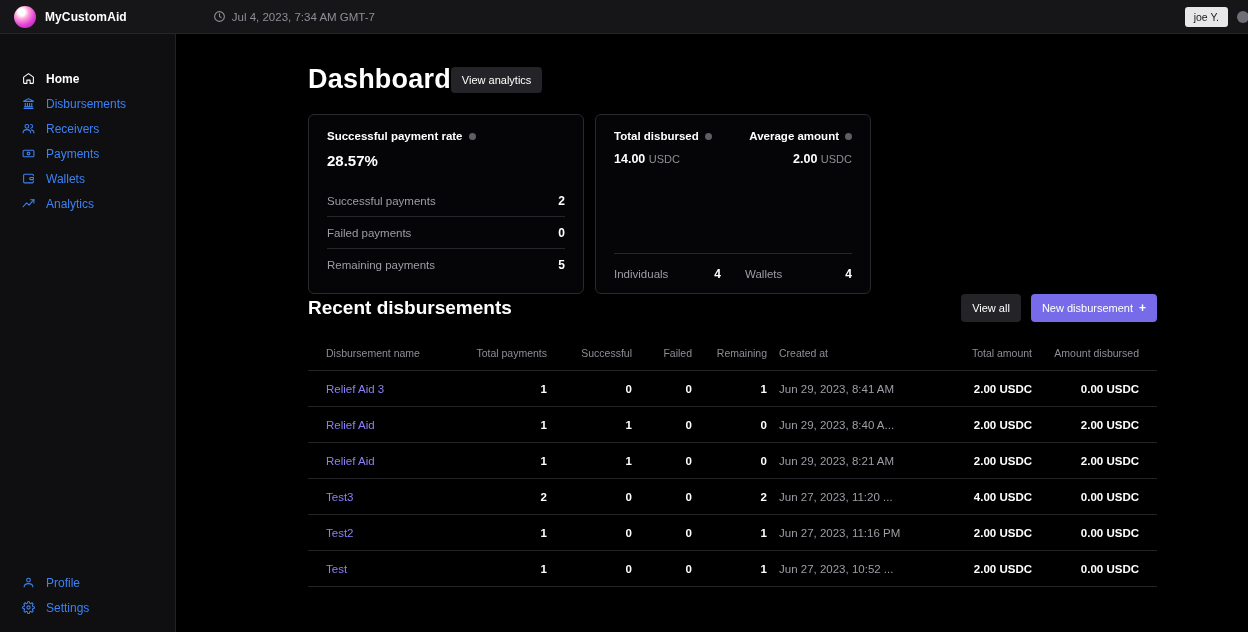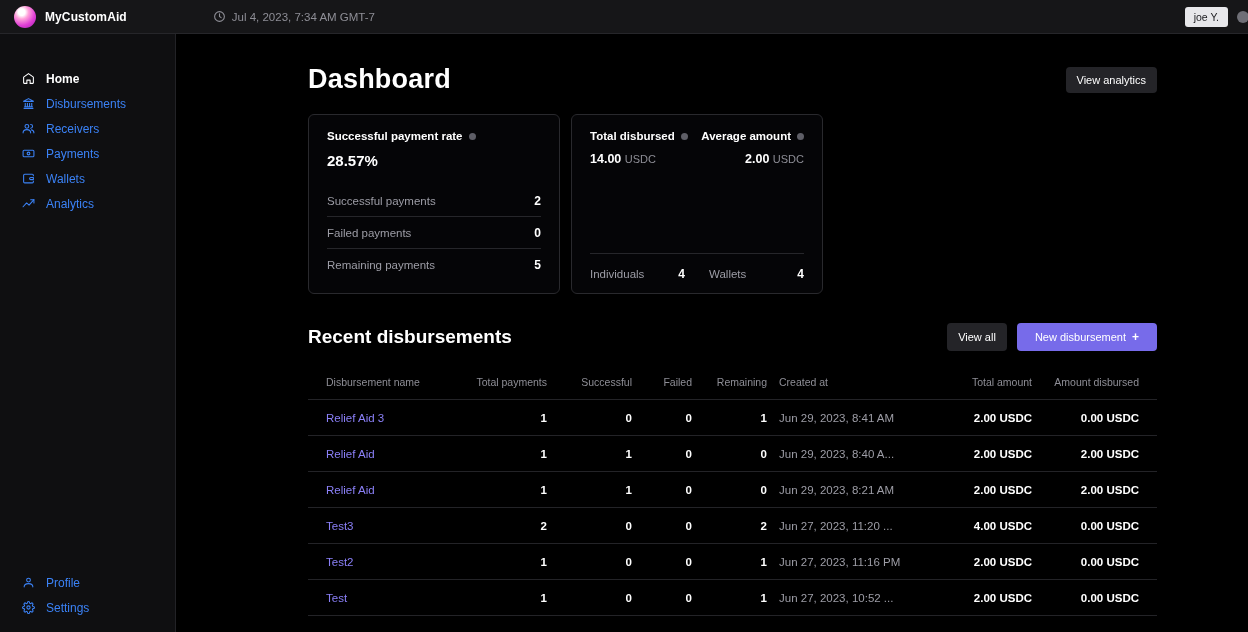--- a/index.html
+++ b/index.html
@@ -19,48 +19,48 @@
   
   .sidebar { position:fixed; top:34px; left:0; bottom:0; width:176px; background:#0f0f11; border-right:1px solid #222226; display:flex; flex-direction:column; padding:32px 0 8px; z-index:10; }
   .nav-item { display:flex; align-items:center; gap:11px; padding:0 22px; height:25px; font-size:12px; color:#3b82f6; cursor:pointer; }
   .nav-item svg { width:13px; height:13px; flex:none; stroke:currentColor; }
   .nav-item.active { color:#ffffff; font-weight:700; }
   .sidebar-footer { margin-top:auto; padding-bottom:4px; }
 
   
   .main { position:fixed; top:34px; left:176px; right:0; bottom:0; background:#000; overflow:hidden; }
   .container { width:849px; margin-left:132px; padding-top:30px; }
-  .page-header { display:flex; justify-content:space-between; align-items:center; }
+  .page-header { display:flex; justify-content:flex-start; align-items:center; }
   .page-title { font-size:27px; font-weight:700; letter-spacing:.2px; }
   .btn-dark { background:#242428; color:#fff; font-size:11px; font-weight:500; border:none; border-radius:4px; padding:7px 11px; cursor:pointer; }
-  .btn-purple { background:#776bea; color:#fff; font-size:11px; font-weight:500; border:none; border-radius:4px; padding:7px 18px; cursor:pointer; display:flex; align-items:center; gap:6px; }
+  .btn-purple { background:#776bea; color:#fff; font-size:11px; font-weight:500; border:none; border-radius:4px; padding:7px 11px; cursor:pointer; display:flex; align-items:center; gap:6px; }
   .btn-purple .plus { font-size:12px; font-weight:700; }
 
   
   .cards { display:flex; gap:11px; margin-top:19px; }
-  .card { width:252px; height:180px; background:#050507; border:1px solid #29292d; border-radius:6px; padding:15px 18px 12px; display:flex; flex-direction:column; }
+  .card { width:276px; height:180px; background:#050507; border:1px solid #29292d; border-radius:6px; padding:15px 18px 12px; display:flex; flex-direction:column; }
   .card-title { font-size:11.5px; font-weight:700; display:flex; align-items:center; gap:6px; }
   .info-dot { width:7px; height:7px; border-radius:50%; background:#5e5e66; display:inline-block; flex:none; }
   .big-value { font-size:15px; font-weight:700; margin-top:10px; }
   .stat-rows { margin-top:auto; }
   .stat-row { display:flex; justify-content:space-between; align-items:center; height:32px; font-size:11.5px; color:#9d9da6; }
   .stat-row:not(:last-child) { border-bottom:1px solid #26262a; }
   .stat-row .val { color:#fff; font-weight:700; font-size:12px; }
 
   .card2-top { display:flex; justify-content:space-between; }
   .metric.right { text-align:right; }
   .metric.right .card-title { justify-content:flex-end; }
   .metric-value { margin-top:10px; font-size:12.5px; font-weight:700; }
   .metric-value .unit { color:#8e8e96; font-weight:400; font-size:11px; }
   .card2-footer { margin-top:auto; border-top:1px solid #26262a; padding-top:13px; display:flex; gap:24px; }
   .pair { flex:1; display:flex; justify-content:space-between; align-items:center; font-size:11.5px; color:#9d9da6; }
   .pair .val { color:#fff; font-weight:700; font-size:12px; }
 
   
-  .recent-header { display:flex; align-items:center; margin-top:29px; }
+  .recent-header { display:flex; align-items:center; }
   .section-title { font-size:19px; font-weight:700; }
   .recent-actions { margin-left:auto; display:flex; gap:10px; }
 
   table { width:100%; border-collapse:collapse; table-layout:fixed; margin-top:13px; }
   th { color:#8e8e96; font-size:10.5px; font-weight:500; padding:12px 6px 11px; white-space:nowrap; overflow:hidden; }
   td { font-size:11.5px; padding:0 6px; height:36px; border-top:1px solid #232327; white-space:nowrap; overflow:hidden; }
   tbody tr:last-child td { border-bottom:1px solid #232327; }
   th:first-child, td:first-child { padding-left:18px; }
   th:last-child, td:last-child { padding-right:18px; }
   .al { text-align:left; } .ar { text-align:right; }

